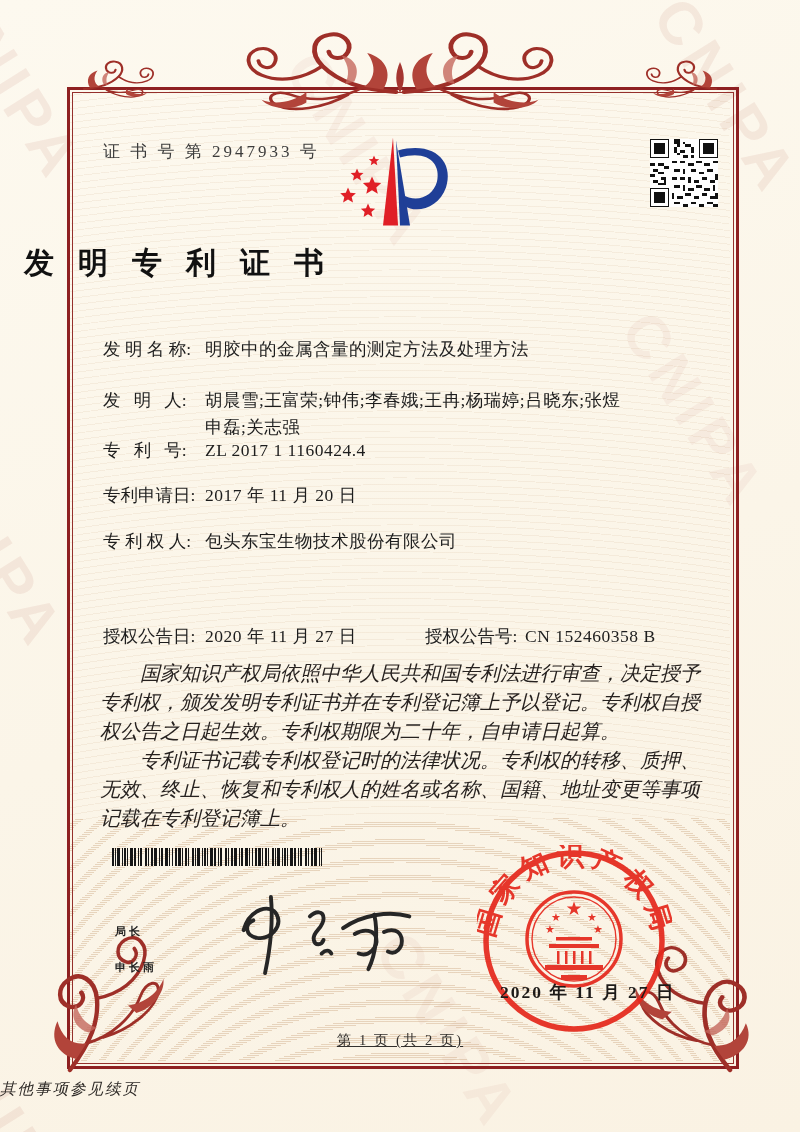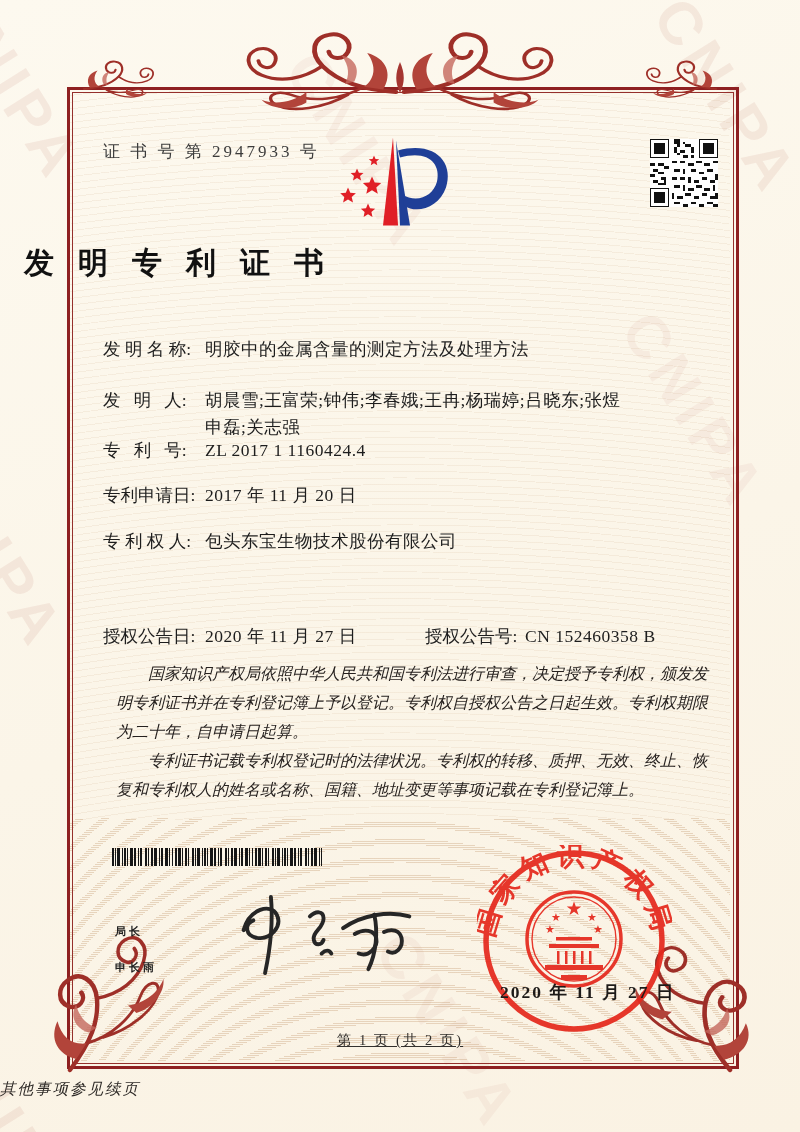--- a/index.html
+++ b/index.html
@@ -28,22 +28,22 @@
   .qr{position:absolute;left:650px;top:139px;}
   .title{position:absolute;left:0;top:243px;width:100%;text-align:left;
          font-size:30px;font-weight:bold;color:#111;letter-spacing:24px;text-indent:24px;}
   
   .row{position:absolute;left:103px;width:600px;font-size:17.5px;color:#1d1d1d;line-height:27px;}
   .row .lbl{display:inline-block;min-width:96px;white-space:pre;}
   .row .val{margin-left:6px;letter-spacing:.5px;}
   .row .val2{margin-left:102px;letter-spacing:.5px;}
   .row .lbl2{margin-left:62px;text-align:center;}
   
-  .paras{position:absolute;left:100px;top:659px;width:604px;font-size:16px;line-height:29px;
-         color:#26211f;font-style:italic;margin-left:16px;}
+  .paras{position:absolute;left:100px;top:659px;width:604px;font-size:20px;line-height:29px;
+         color:#26211f;font-style:italic;}
   .paras p{margin:0;text-indent:2em;}
   
   .barcode{position:absolute;left:112px;top:848px;}
   
   .signer{position:absolute;left:115px;top:913px;font-family:"Liberation Sans","DejaVu Sans",sans-serif;
           font-size:11px;color:#222;letter-spacing:3px;line-height:36px;font-weight:bold;}
   .sig{position:absolute;left:228px;top:888px;}
   
   .seal{position:absolute;left:477px;top:845px;}
   .seal-date{position:absolute;left:500px;top:980px;font-size:17.5px;font-weight:bold;

